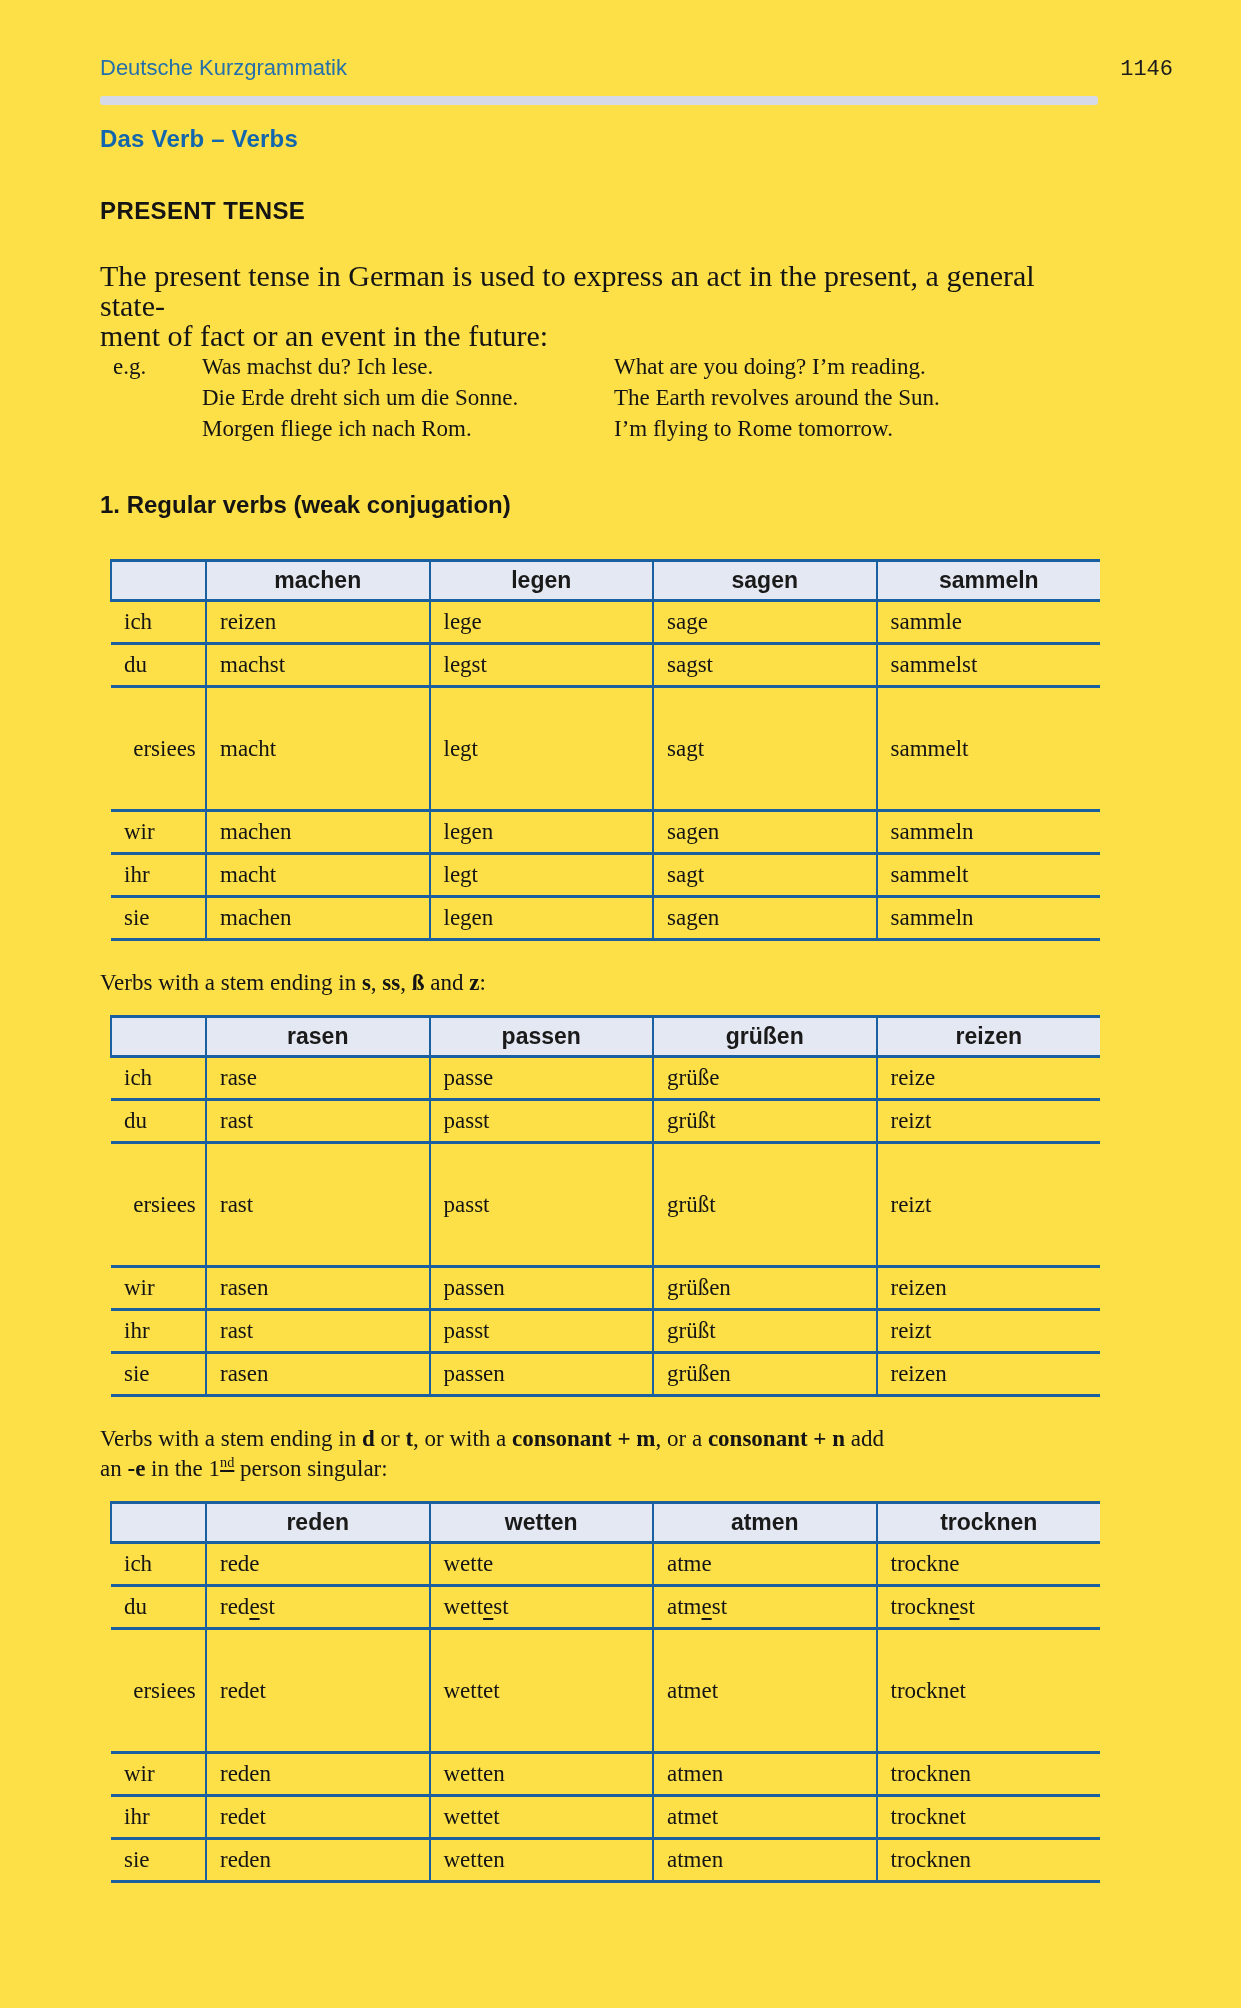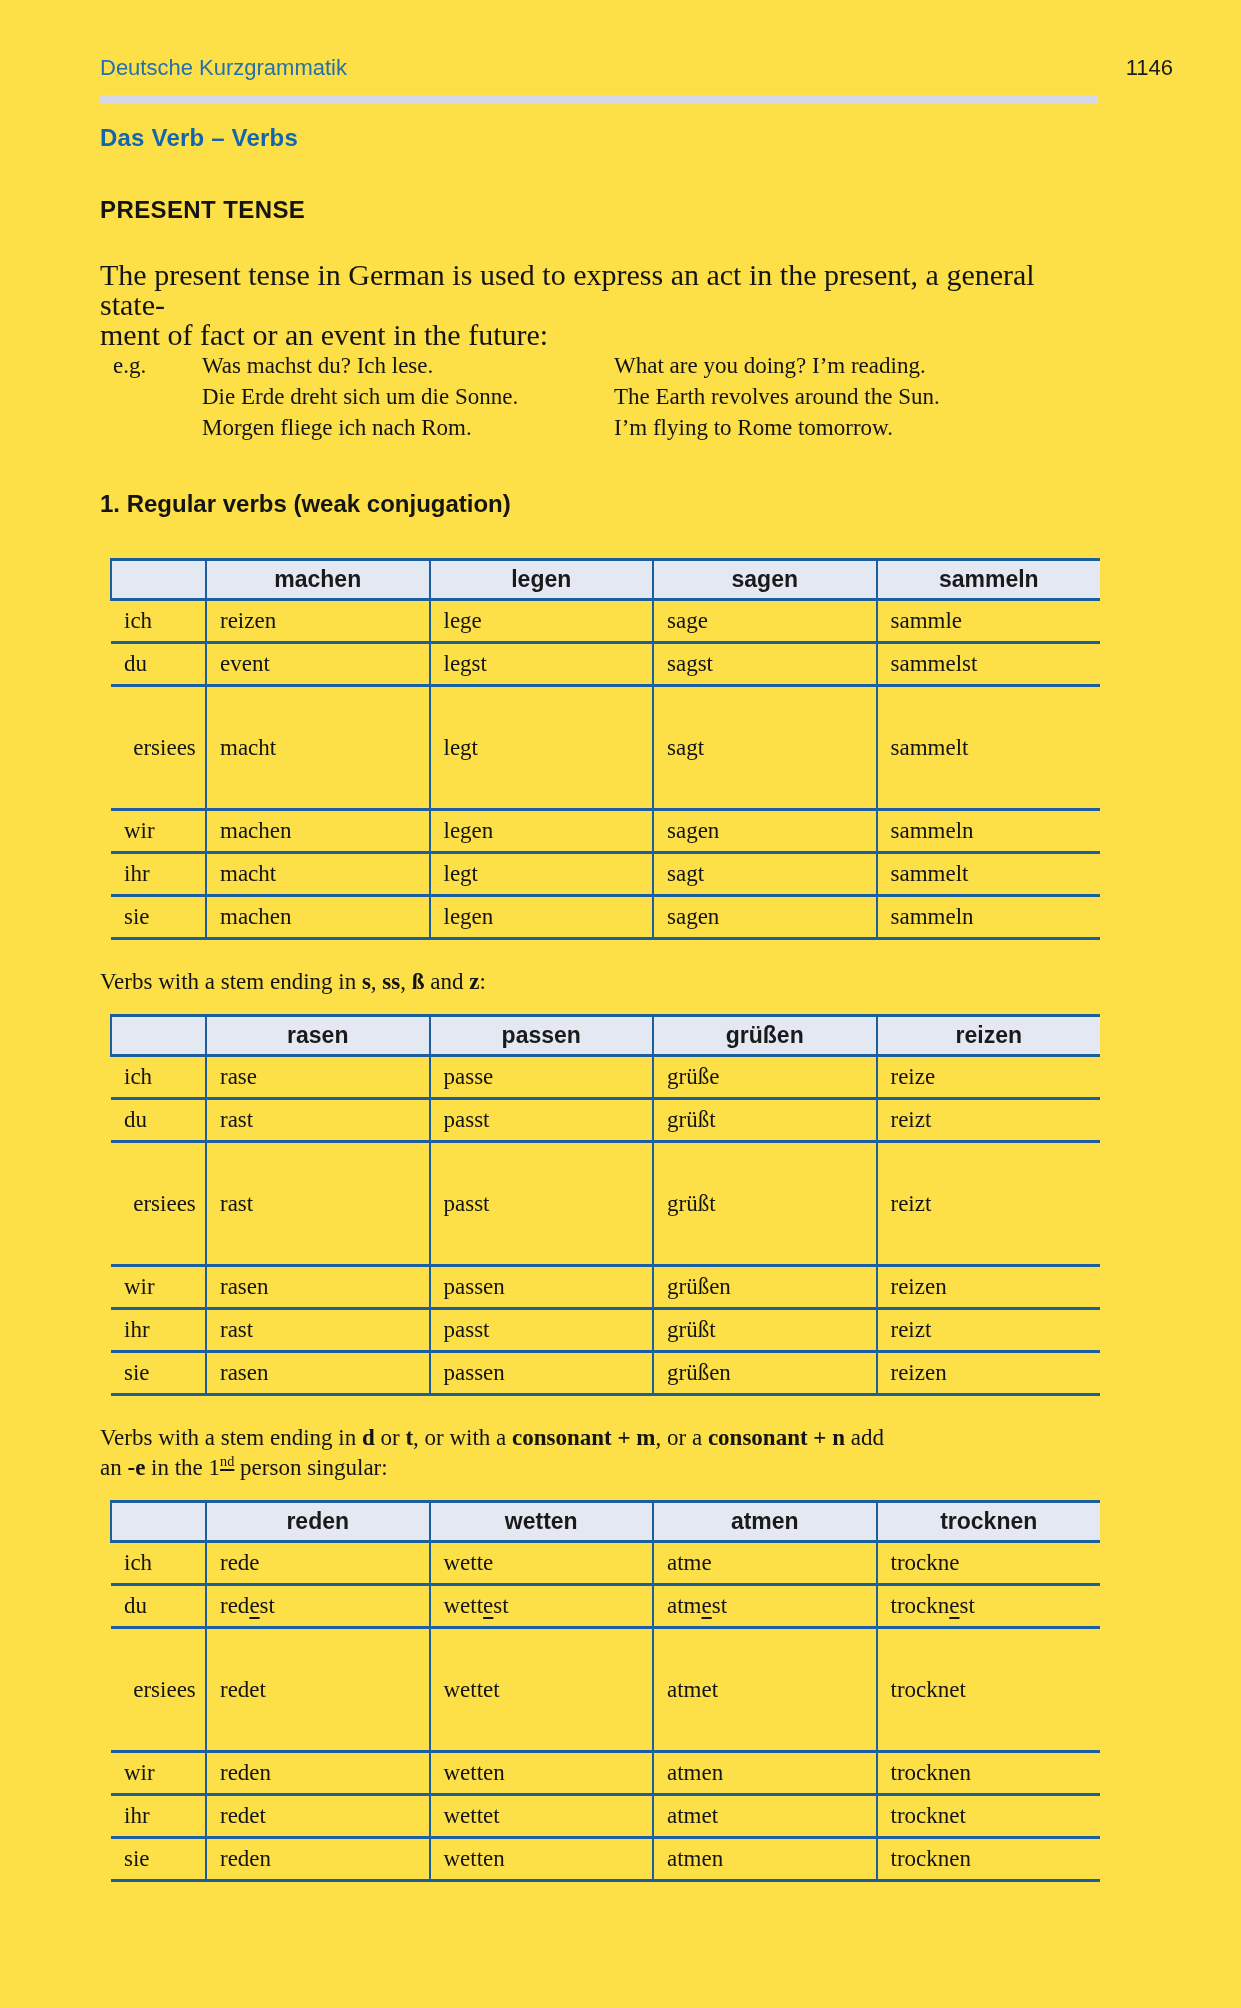--- a/index.html
+++ b/index.html
@@ -3,21 +3,21 @@
 <meta charset="utf-8">
 <style>
   html,body{margin:0;padding:0;background:#ffffff;}
   .page{
     position:relative;width:1241px;height:2008px;background:#fde047;overflow:hidden;
     box-sizing:border-box;padding:55px 68px 0 100px;
     font-family:"Liberation Serif","DejaVu Serif",serif;color:#141414;
   }
   .header-row{display:flex;justify-content:space-between;align-items:baseline;}
   .running-title{font-family:"Liberation Sans","DejaVu Sans",sans-serif;font-size:22px;color:#2470ab;}
-  .page-number{font-family:Liberation Sans, sans-serif;font-size:22px;color:#1c1c1c;}
+  .page-number{font-family:Liberation Mono, monospace;font-size:22px;color:#1c1c1c;}
   .rule-bar{height:9px;background:#d6dae8;border-radius:3px;margin-top:14px;width:998px;}
   .page-title{
     font-family:"Liberation Sans","DejaVu Sans",sans-serif;font-weight:bold;
     font-size:24px;color:#1266ad;margin:20px 0 0 0;letter-spacing:.2px;
   }
   .section-heading{
     font-family:"Liberation Sans","DejaVu Sans",sans-serif;font-weight:bold;
     font-size:24px;color:#141414;margin:44px 0 16px 0;letter-spacing:.4px;
   }
   .body-par{font-size:30px;line-height:30px;margin:36px 0 0 0;max-width:1000px;}
@@ -115,21 +115,21 @@
       <tbody>
         <tr>
           <td class="pronoun">ich</td>
           <td class="verb"><span>reizen</span></td>
           <td class="verb"><span>lege</span></td>
           <td class="verb"><span>sage</span></td>
           <td class="verb"><span>sammle</span></td>
         </tr>
         <tr>
           <td class="pronoun">du</td>
-          <td class="verb"><span>event</span></td>
+          <td class="verb"><span>machst</span></td>
           <td class="verb"><span>legst</span></td>
           <td class="verb"><span>sagst</span></td>
           <td class="verb"><span>sammelst</span></td>
         </tr>
         <tr class="tall">
           <td class="pronoun">
             <div class="pron-stack">
               <span>er</span>
               <span>sie</span>
               <span>es</span>

